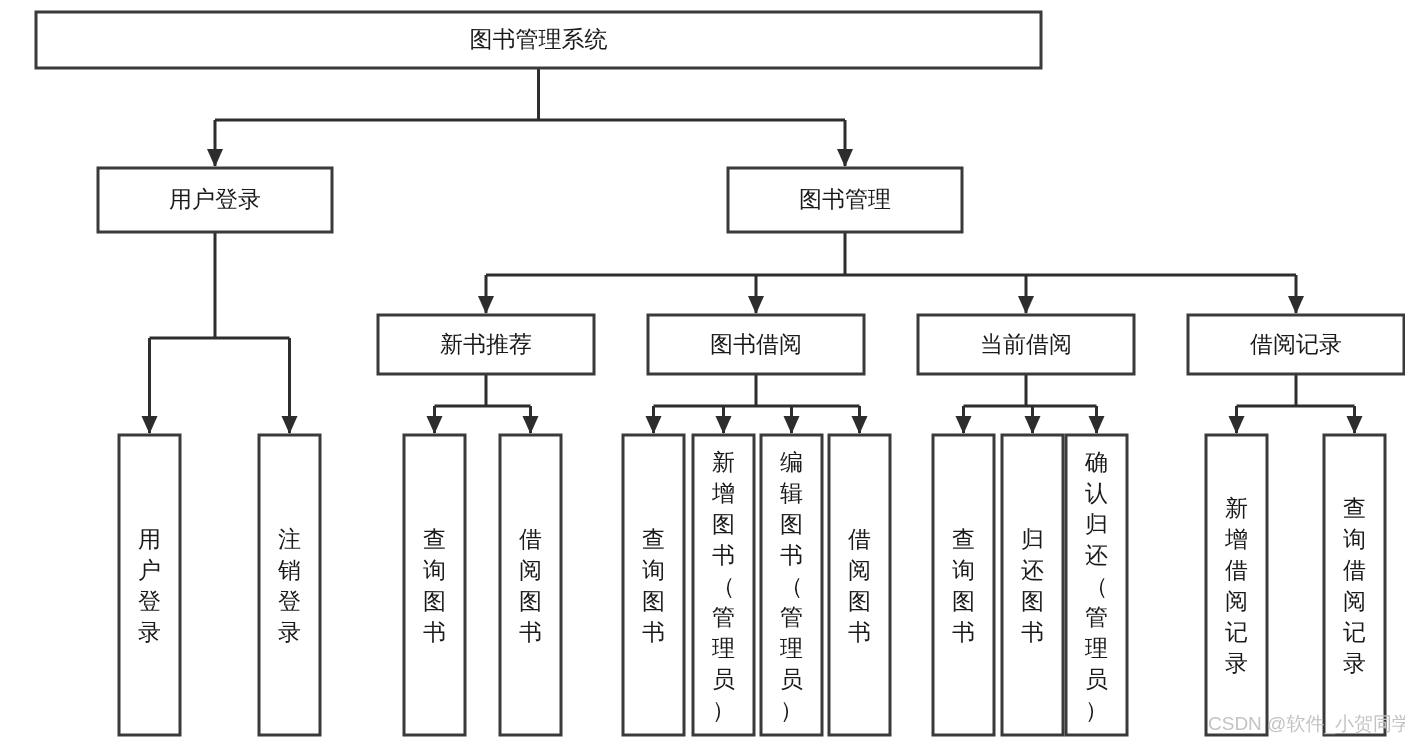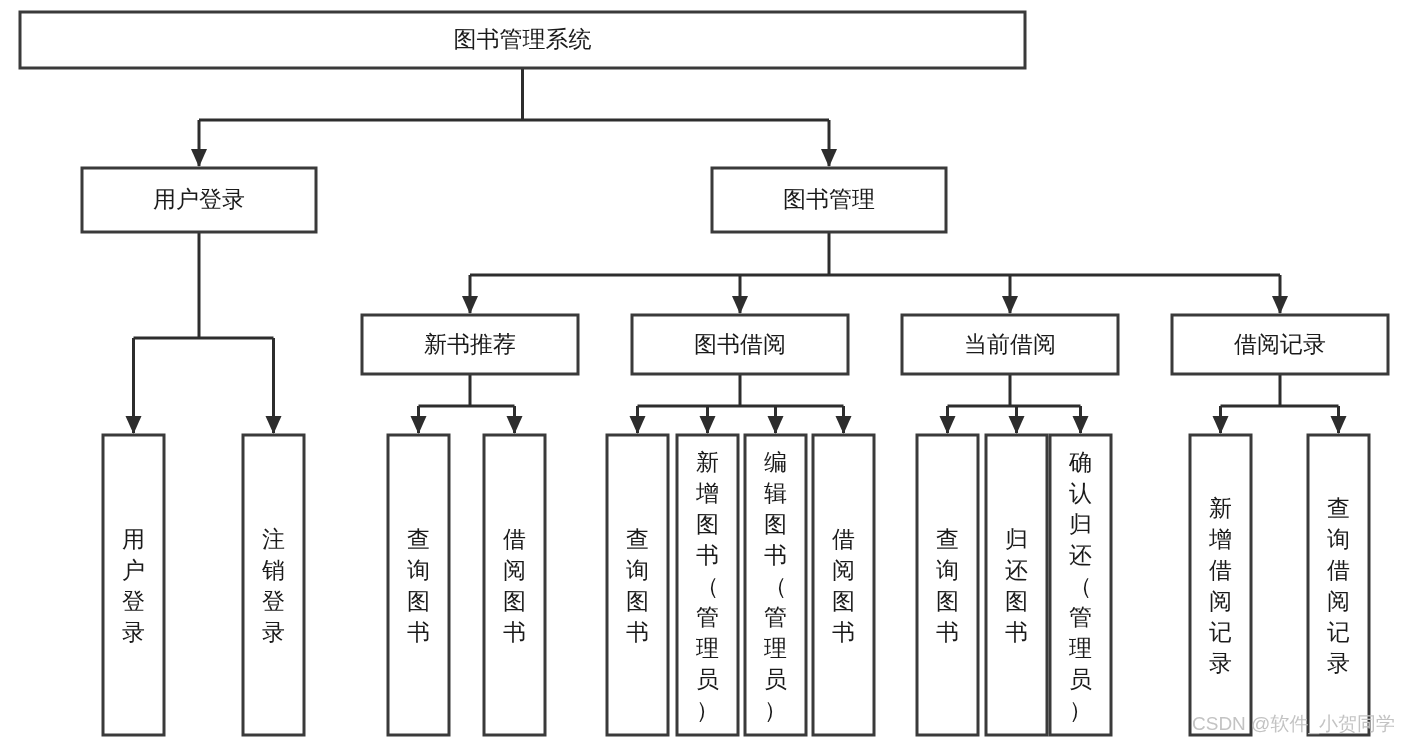--- a/index.html
+++ b/index.html
@@ -10,21 +10,21 @@
   }
   body {
     width: 1405px;
     height: 747px;
     position: relative;
     overflow: hidden;
     font-family: "Liberation Sans", "DejaVu Sans", sans-serif;
   }
   #diagram-root {
     position: absolute;
-    left: 0;
+    left: 16px;
     top: 0;
     width: 1284px;
     height: 747px;
   }
   .node-box {
     fill: #ffffff;
     stroke: #3a3a3a;
     stroke-width: 3;
   }
   .node-label-h {

